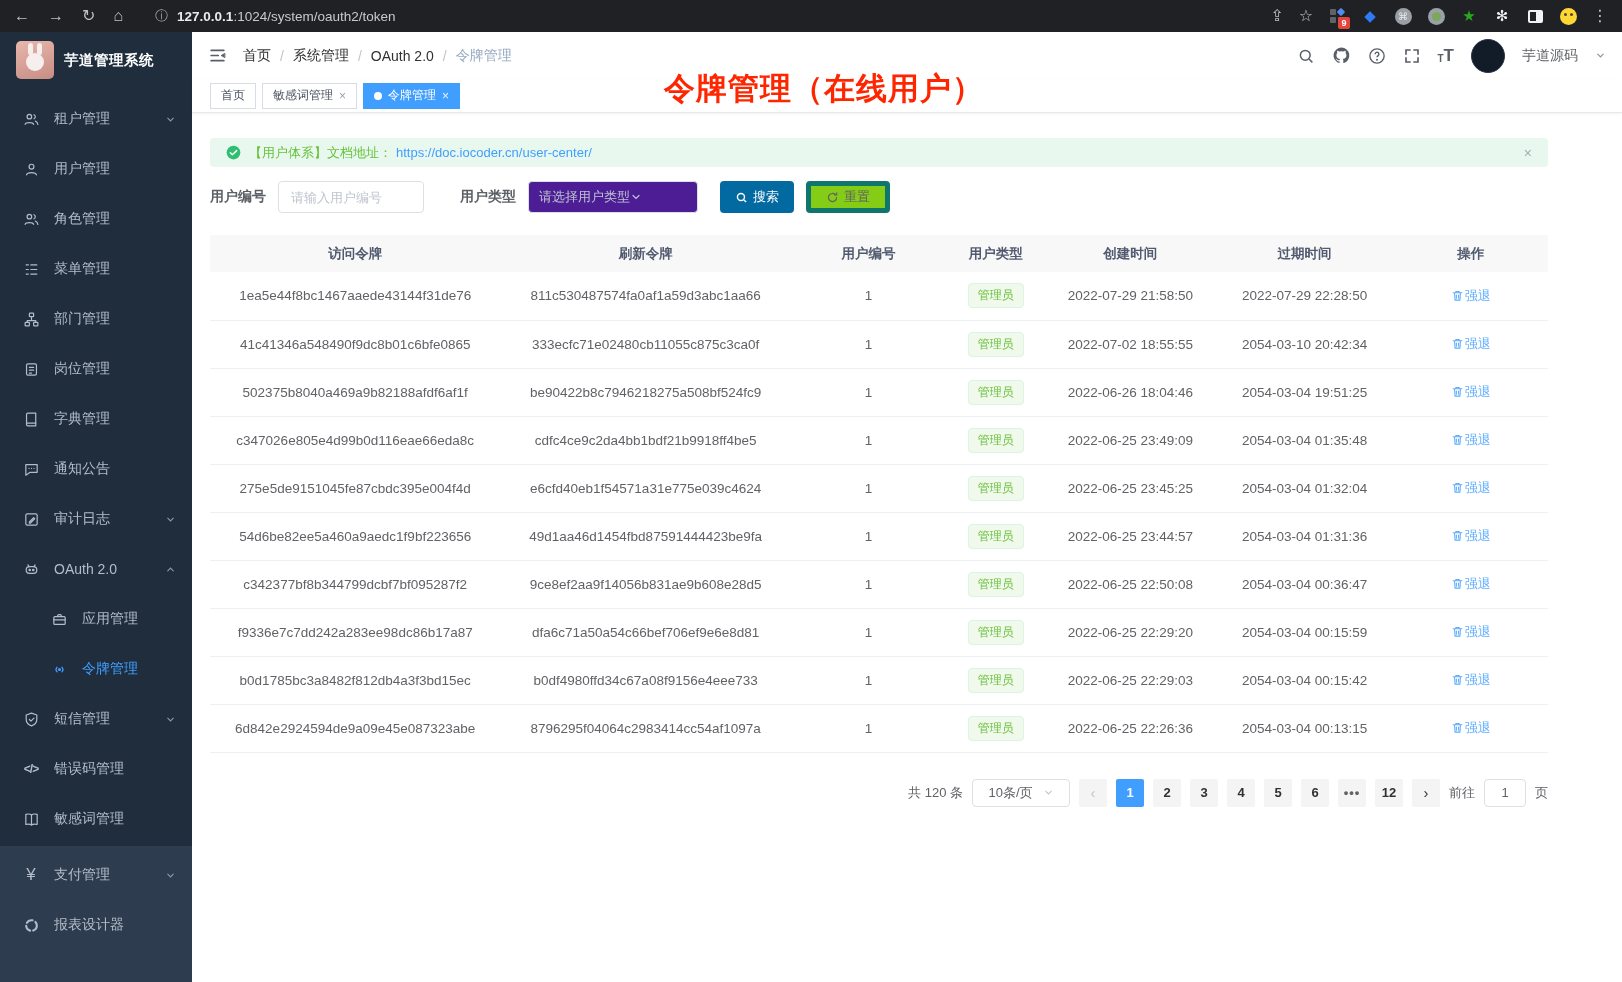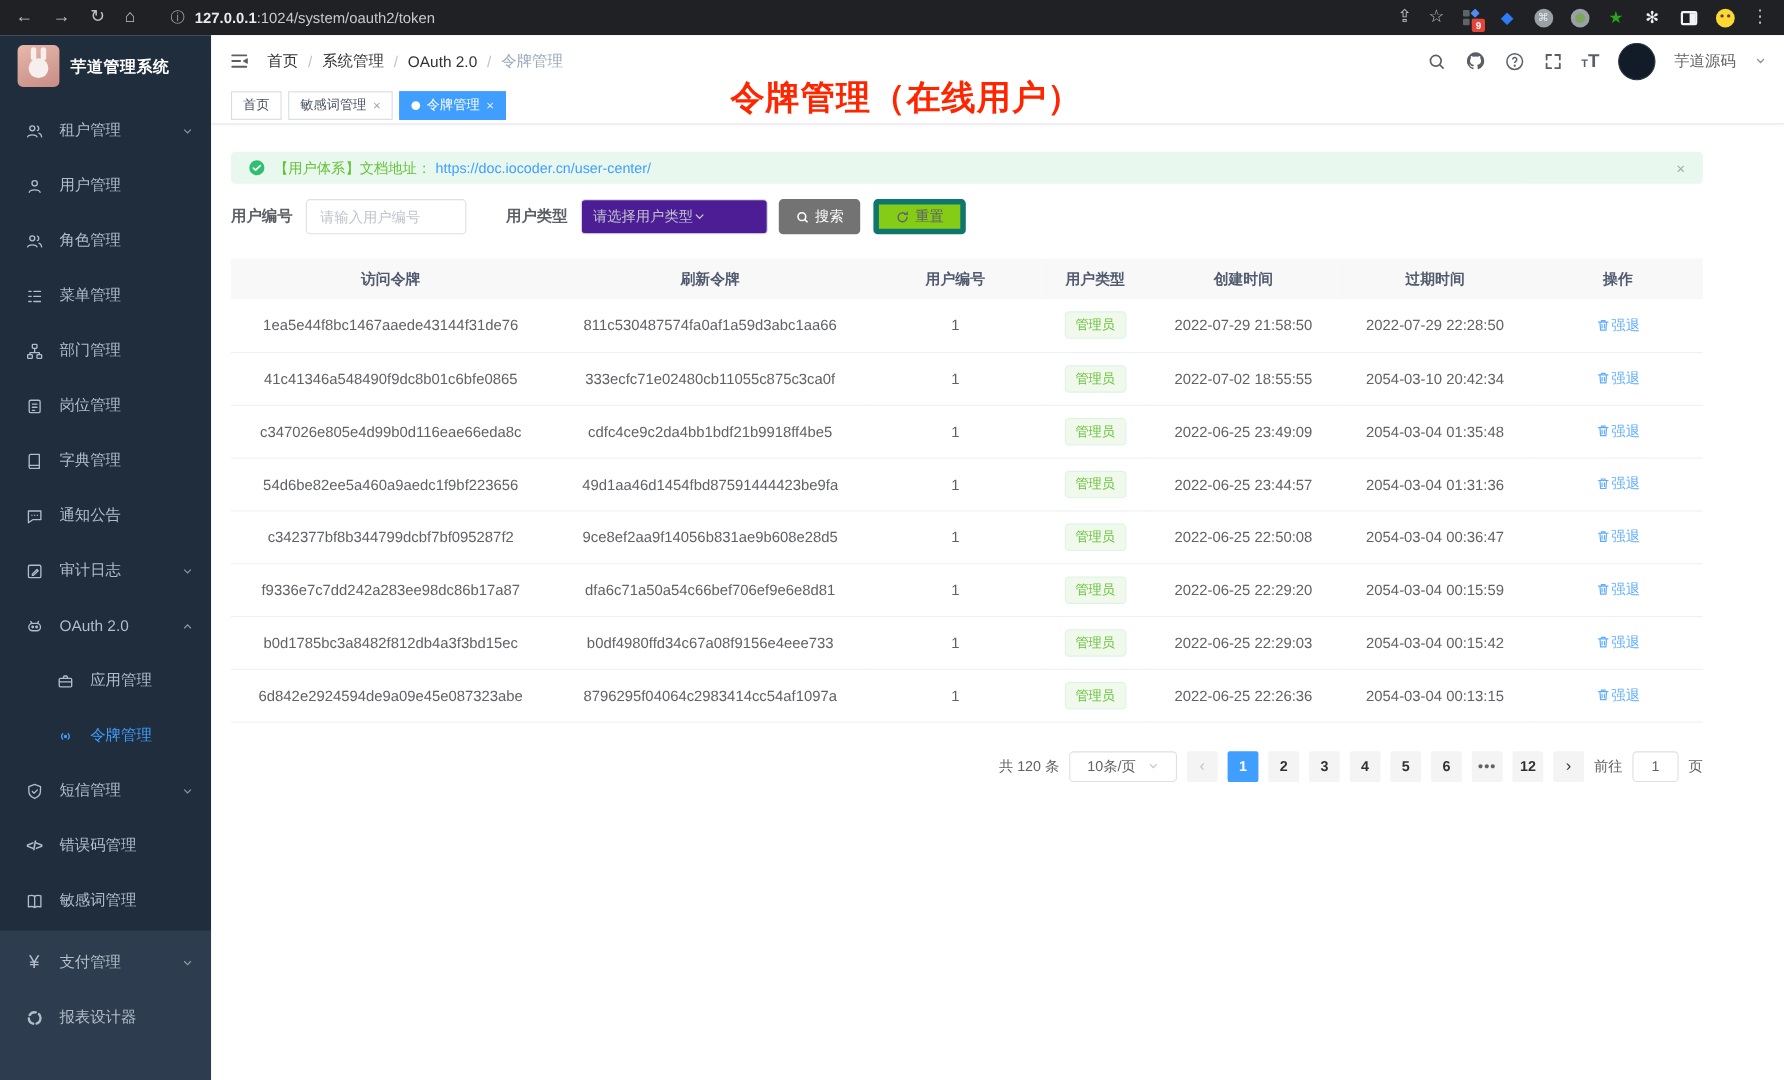--- a/index.html
+++ b/index.html
@@ -84,21 +84,21 @@
   .alert-link { color:#409eff; margin-left:4px; cursor:pointer; }
   .alert-close { margin-left:auto; color:#a8abb2; font-size:14px; cursor:pointer; }
 
   .filter-row { display:flex; align-items:center; margin-top:14px; }
   .f-label { font-weight:700; color:#5c6066; font-size:14px; }
   .f-input { width:146px; height:32px; border:1px solid #dcdfe6; border-radius:4px; padding:0 12px; font-size:13px; color:#606266; margin-left:12px; outline:none; }
   .f-input::placeholder { color:#bfc4ce; }
   .f-select { width:170px; height:32px; border:1px solid #dcdfe6; border-radius:4px; display:flex; align-items:center; padding:0 10px; color:#bfc4ce; font-size:13px; margin-left:12px; cursor:pointer; background:#4c1d95; }
   .gap36 { margin-left:36px; }
   .btn { height:32px; border-radius:4px; font-size:13px; display:inline-flex; align-items:center; gap:5px; padding:0 15px; cursor:pointer; border:none; }
-  .btn-primary { background:#737373; color:#fff; margin-left:10px; }
+  .btn-primary { background:#0369a1; color:#fff; margin-left:22px; }
   .btn-plain { background:#84cc16; color:#606266; border:5px solid #0f766e; margin-left:12px;font-family:Liberation Mono, monospace; }
 
   table.tok { width:100%; border-collapse:collapse; table-layout:fixed; margin-top:22px; }
   table.tok th { height:37px; background:#f8f8f9; color:#515a6e; font-size:13.5px; font-weight:700; text-align:center; }
   table.tok td { height:48px; color:#606266; font-size:13.5px; text-align:center; border-bottom:1px solid #eef0f4; overflow:hidden; white-space:nowrap; }
   .badge { display:inline-block; background:#f0f9eb; border:1px solid #dcf3e6; color:#67c23a; font-size:12px; padding:3px 9px; border-radius:4px; }
   .action { color:#5fadff; font-size:13px; display:inline-flex; align-items:center; gap:1px; cursor:pointer; }
 
   .pagination { display:flex; align-items:center; justify-content:flex-end; gap:9px; margin-top:26px; font-size:13px; color:#606266; }
   .psel { width:98px; height:28px; border:1px solid #dcdfe6; border-radius:4px; display:flex; align-items:center; justify-content:center; gap:10px; cursor:pointer; background:#fff; }
@@ -506,26 +506,54 @@
               <td>2022-07-02 18:55:55</td>
               <td>2054-03-10 20:42:34</td>
               <td><span class="action">
                   <svg width="13" height="13" viewBox="0 0 24 24" fill="none" stroke="currentColor" stroke-width="2" stroke-linecap="round">
                     <path d="M4 7h16M9 7V4.5h6V7M6.5 7l1 13.5h9l1-13.5M10 11v6M14 11v6"></path>
                   </svg>
                   <span>强退</span>
                 </span></td>
             </tr>
             <tr>
+              <td>502375b8040a469a9b82188afdf6af1f</td>
+              <td>be90422b8c7946218275a508bf524fc9</td>
+              <td>1</td>
+              <td><span class="badge">管理员</span></td>
+              <td>2022-06-26 18:04:46</td>
+              <td>2054-03-04 19:51:25</td>
+              <td><span class="action">
+                  <svg width="13" height="13" viewBox="0 0 24 24" fill="none" stroke="currentColor" stroke-width="2" stroke-linecap="round">
+                    <path d="M4 7h16M9 7V4.5h6V7M6.5 7l1 13.5h9l1-13.5M10 11v6M14 11v6"></path>
+                  </svg>
+                  <span>强退</span>
+                </span></td>
+            </tr>
+            <tr>
               <td>c347026e805e4d99b0d116eae66eda8c</td>
               <td>cdfc4ce9c2da4bb1bdf21b9918ff4be5</td>
               <td>1</td>
               <td><span class="badge">管理员</span></td>
               <td>2022-06-25 23:49:09</td>
               <td>2054-03-04 01:35:48</td>
+              <td><span class="action">
+                  <svg width="13" height="13" viewBox="0 0 24 24" fill="none" stroke="currentColor" stroke-width="2" stroke-linecap="round">
+                    <path d="M4 7h16M9 7V4.5h6V7M6.5 7l1 13.5h9l1-13.5M10 11v6M14 11v6"></path>
+                  </svg>
+                  <span>强退</span>
+                </span></td>
+            </tr>
+            <tr>
+              <td>275e5de9151045fe87cbdc395e004f4d</td>
+              <td>e6cfd40eb1f54571a31e775e039c4624</td>
+              <td>1</td>
+              <td><span class="badge">管理员</span></td>
+              <td>2022-06-25 23:45:25</td>
+              <td>2054-03-04 01:32:04</td>
               <td><span class="action">
                   <svg width="13" height="13" viewBox="0 0 24 24" fill="none" stroke="currentColor" stroke-width="2" stroke-linecap="round">
                     <path d="M4 7h16M9 7V4.5h6V7M6.5 7l1 13.5h9l1-13.5M10 11v6M14 11v6"></path>
                   </svg>
                   <span>强退</span>
                 </span></td>
             </tr>
             <tr>
               <td>54d6be82ee5a460a9aedc1f9bf223656</td>
               <td>49d1aa46d1454fbd87591444423be9fa</td>

